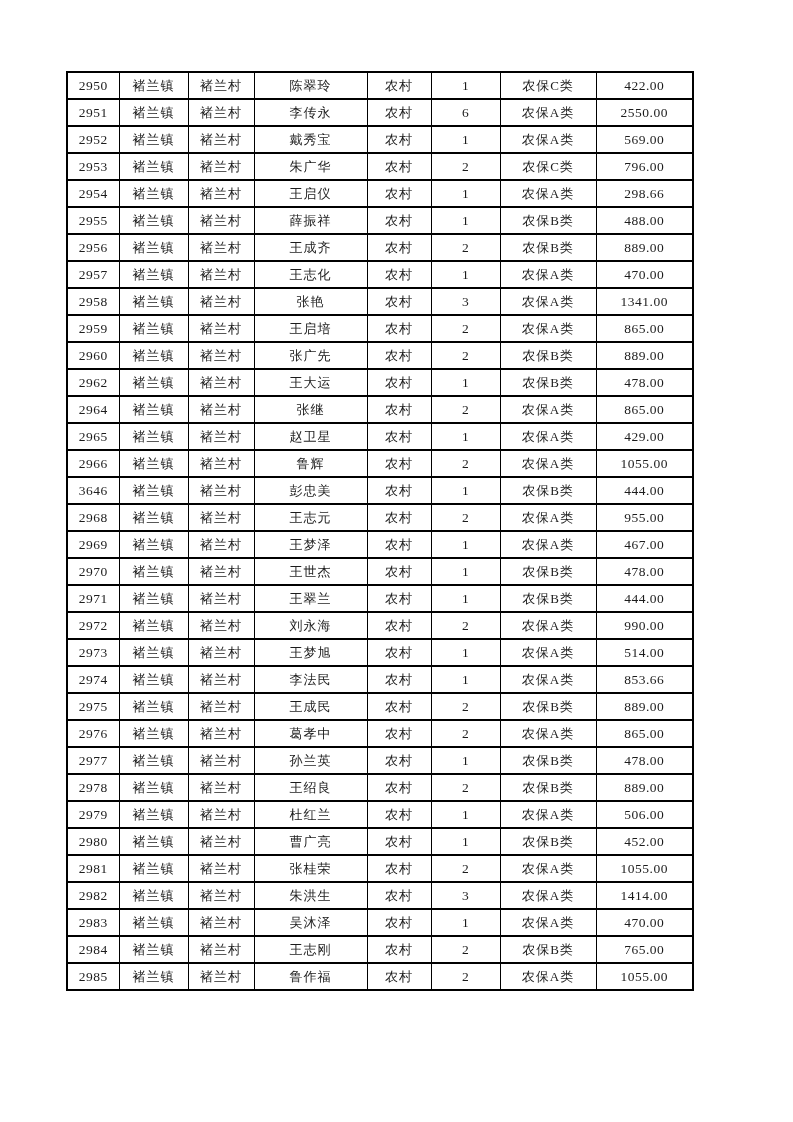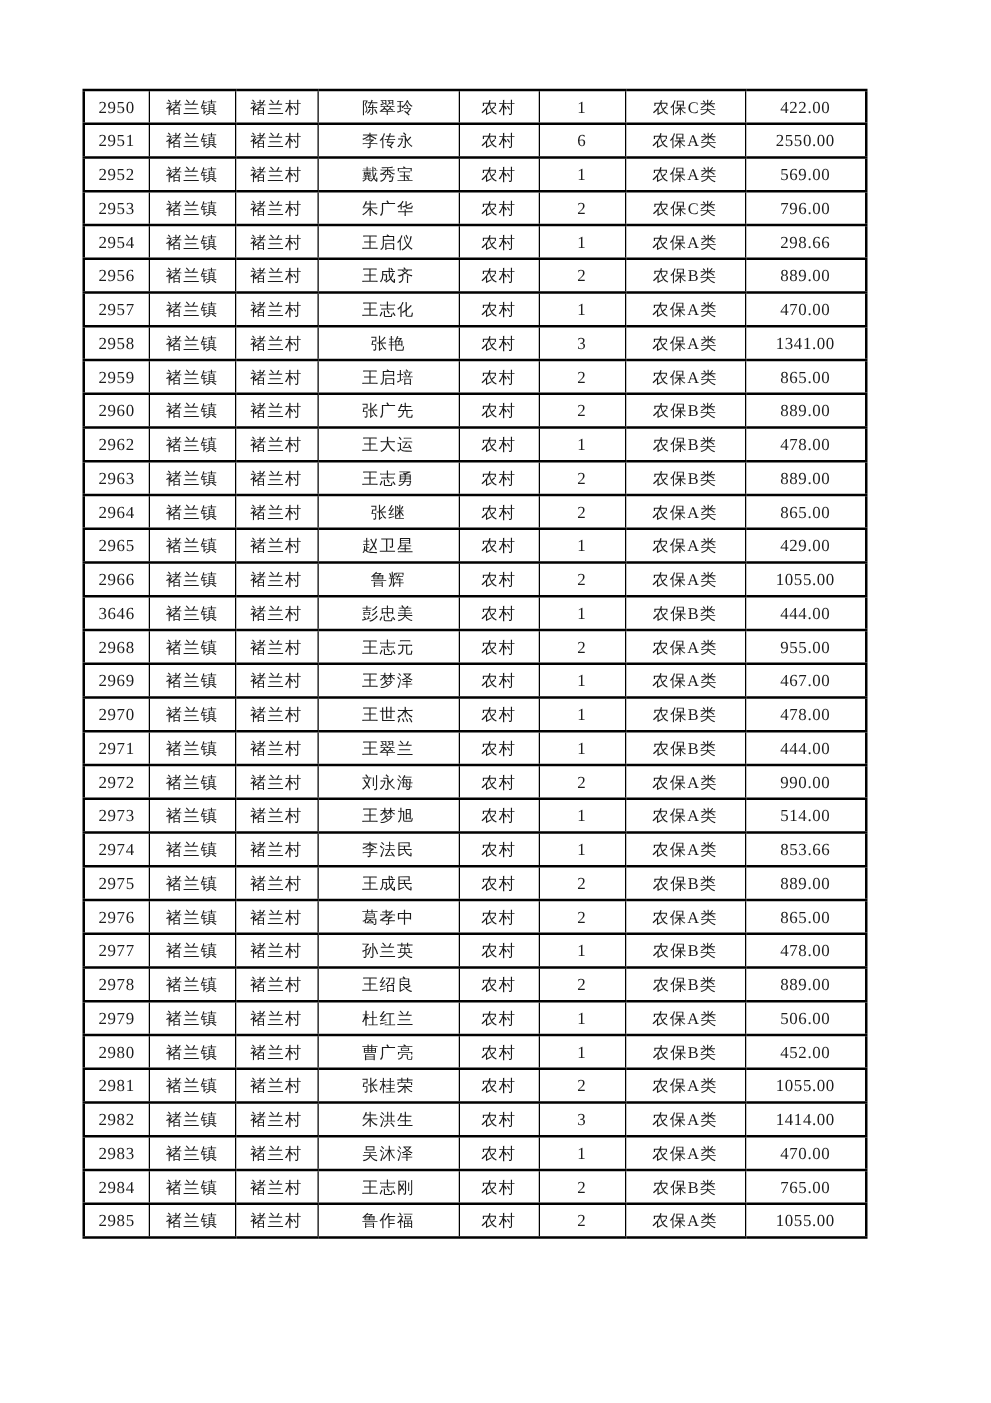--- a/index.html
+++ b/index.html
@@ -105,20 +105,30 @@
           <td class="num">2954</td>
           <td class="cjk">褚兰镇</td>
           <td class="cjk">褚兰村</td>
           <td class="cjk">王启仪</td>
           <td class="cjk">农村</td>
           <td class="num">1</td>
           <td class="cjk">农保A类</td>
           <td class="num">298.66</td>
         </tr>
         <tr>
+          <td class="num">2955</td>
+          <td class="cjk">褚兰镇</td>
+          <td class="cjk">褚兰村</td>
+          <td class="cjk">薛振祥</td>
+          <td class="cjk">农村</td>
+          <td class="num">1</td>
+          <td class="cjk">农保B类</td>
+          <td class="num">488.00</td>
+        </tr>
+        <tr>
           <td class="num">2956</td>
           <td class="cjk">褚兰镇</td>
           <td class="cjk">褚兰村</td>
           <td class="cjk">王成齐</td>
           <td class="cjk">农村</td>
           <td class="num">2</td>
           <td class="cjk">农保B类</td>
           <td class="num">889.00</td>
         </tr>
         <tr>
@@ -163,30 +173,20 @@
         </tr>
         <tr>
           <td class="num">2962</td>
           <td class="cjk">褚兰镇</td>
           <td class="cjk">褚兰村</td>
           <td class="cjk">王大运</td>
           <td class="cjk">农村</td>
           <td class="num">1</td>
           <td class="cjk">农保B类</td>
           <td class="num">478.00</td>
-        </tr>
-        <tr>
-          <td class="num">2963</td>
-          <td class="cjk">褚兰镇</td>
-          <td class="cjk">褚兰村</td>
-          <td class="cjk">王志勇</td>
-          <td class="cjk">农村</td>
-          <td class="num">2</td>
-          <td class="cjk">农保B类</td>
-          <td class="num">889.00</td>
         </tr>
         <tr>
           <td class="num">2964</td>
           <td class="cjk">褚兰镇</td>
           <td class="cjk">褚兰村</td>
           <td class="cjk">张继</td>
           <td class="cjk">农村</td>
           <td class="num">2</td>
           <td class="cjk">农保A类</td>
           <td class="num">865.00</td>

